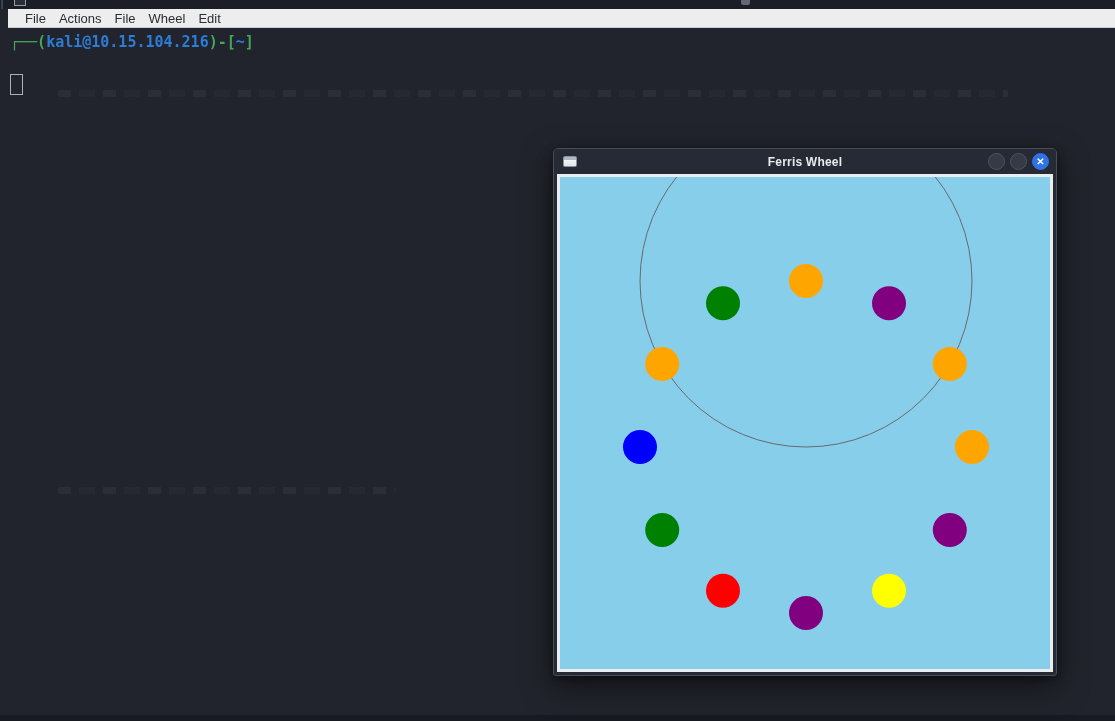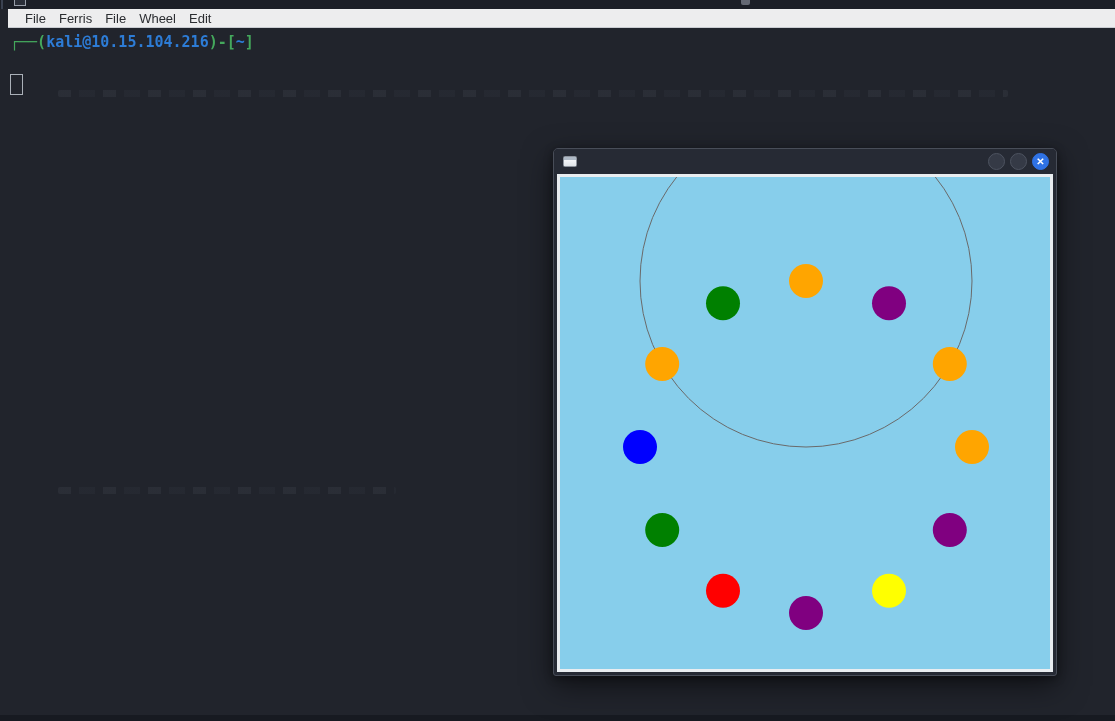--- a/index.html
+++ b/index.html
@@ -68,38 +68,39 @@
 <div class="screen">
 
   <div class="top-strip">
     <div class="left-edge"></div>
     <div class="icon-fragment"></div>
     <div class="title-fragment"></div>
   </div>
 
   <div class="menubar">
     <span class="menu-item">File</span>
-    <span class="menu-item">Ferris</span>
+    <span class="menu-item">Actions</span>
     <span class="menu-item">File</span>
     <span class="menu-item">Wheel</span>
     <span class="menu-item">Edit</span>
   </div>
 
   <div class="terminal">
     <div class="prompt-line" style="top:5px;"><span class="p-green">┌──(</span><span class="p-blue">kali@10.15.104.216</span><span class="p-green">)-[</span><span class="p-blue">~</span><span class="p-green">]</span></div>
     <div class="cursor-hollow"></div>
     <div class="ghost ghost-1"></div>
     <div class="ghost ghost-2"></div>
   </div>
 
   <div class="bottom-strip"></div>
 
   <div class="app-window">
     <div class="titlebar">
       <div class="win-icon"></div>
+      <div class="title-text">Ferris Wheel</div>
       <div class="tb-buttons">
         <div class="tb-btn"></div>
         <div class="tb-btn"></div>
         <div class="tb-btn close">✕</div>
       </div>
     </div>
     <div class="canvas-frame">
       <svg viewBox="0 0 490 492" preserveAspectRatio="none" xmlns="http://www.w3.org/2000/svg">
           <circle cx="246" cy="104" r="166" fill="none" stroke="#6a6a6a" stroke-width="1"></circle>
           <circle cx="412.0" cy="270.0" r="17" fill="#FFA500"></circle>

